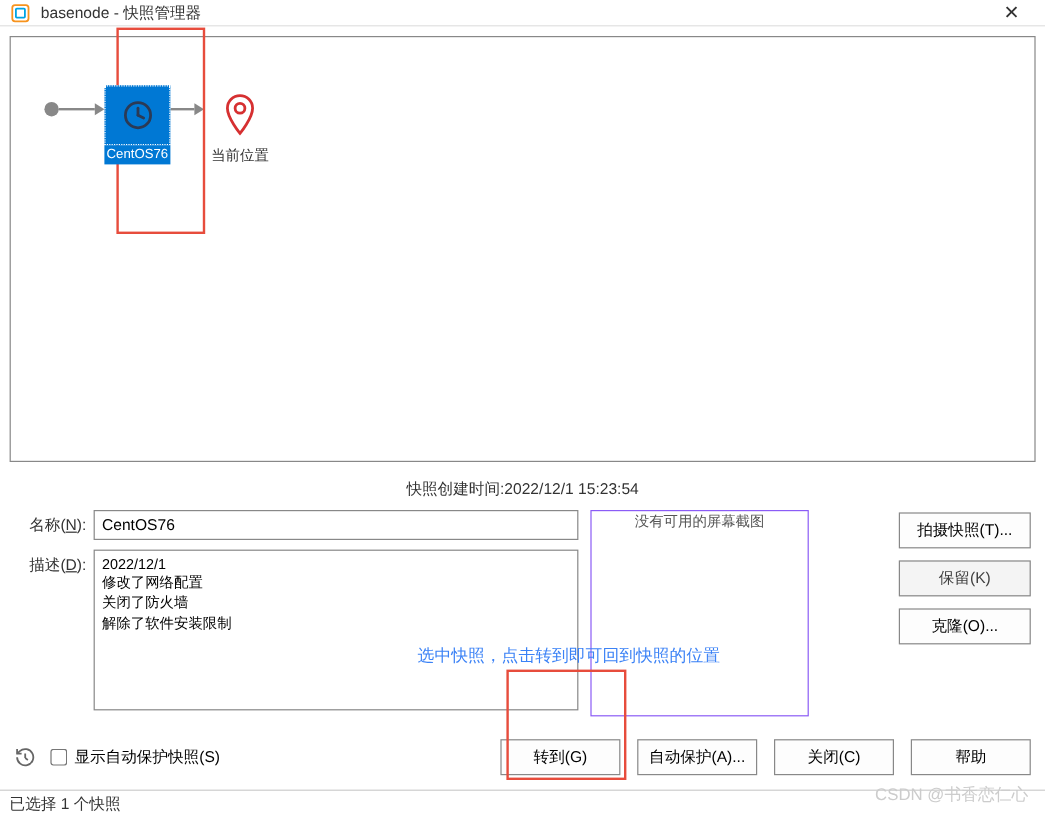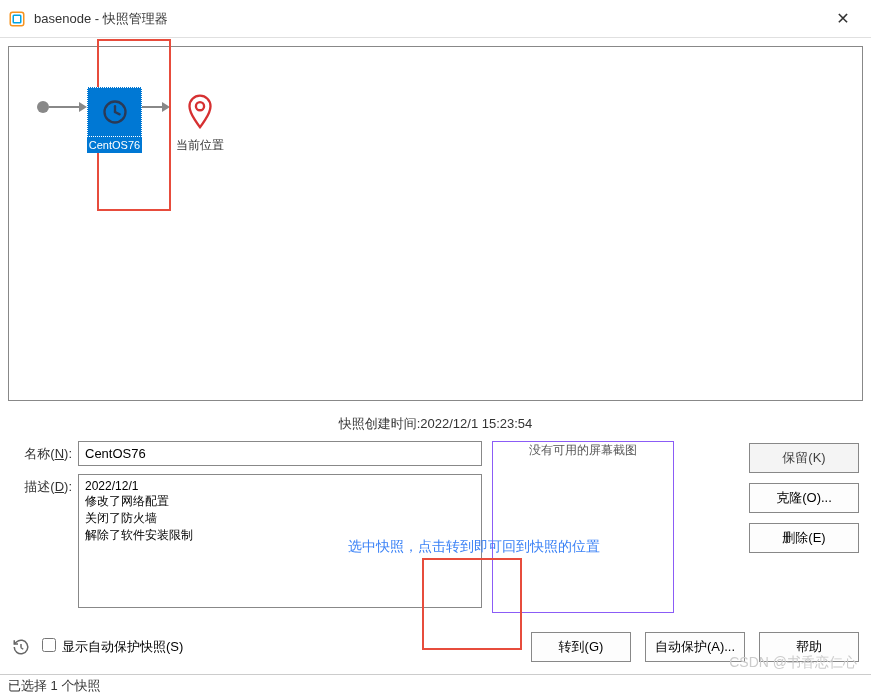--- a/index.html
+++ b/index.html
@@ -1,18 +1,18 @@
 <!DOCTYPE html>
 <html><head>
   <meta charset="utf-8">
   <style>
     * { box-sizing: border-box; margin: 0; padding: 0; }
     body { font-family: "Microsoft YaHei", Arial, sans-serif; font-size: 13px; background: #fff; width: 871px; height: 700px; overflow: hidden; position: relative; }
     
-    .titlebar { height: 38px; display: flex; align-items: center; padding: 0 8px; border-bottom: 1px solid #e0e0e0; }
+    .titlebar { height: 22px; display: flex; align-items: center; padding: 0 8px; border-bottom: 1px solid #e0e0e0; }
     .app-icon { width: 18px; height: 18px; margin-right: 8px; display: flex; align-items: center; justify-content: center; }
     .app-icon svg { width: 18px; height: 18px; }
     .title-text { flex: 1; font-size: 13px; color: #333; }
     .close-btn { width: 40px; height: 28px; display: flex; align-items: center; justify-content: center; cursor: pointer; font-size: 16px; color: #333; }
     
     .tree-area { margin: 8px; border: 1px solid #888; height: 355px; padding: 10px; position: relative; background: #fff; }
     
     .snapshot-tree { display: flex; align-items: flex-start; padding-top: 30px; padding-left: 18px; }
     .tree-start-dot { width: 12px; height: 12px; border-radius: 50%; background: #888; margin-top: 14px; }
     .tree-connector { height: 2px; background: #888; margin-top: 19px; }
@@ -40,21 +40,21 @@
     .textarea-input { flex: 1; border: 1px solid #888; padding: 4px 6px; font-size: 12px; font-family: inherit; height: 134px; resize: none; white-space: pre-line; }
     
     .screenshot-box { flex: 0 0 182px; height: 172px; border: 1px solid #8b5cf6; display: flex; align-items: flex-start; justify-content: center; font-size: 12px; color: #555; }
     
     .right-buttons { display: flex; flex-direction: column; gap: 10px; margin-left: auto; padding-top: 2px; }
     .action-btn { width: 110px; height: 30px; border: 1px solid #888; background: #fdfdfd; font-size: 13px; cursor: pointer; font-family: inherit; }
     .action-btn:disabled { color: #404040; background: #f4f4f4; cursor: default; }
     
     .bottom-bar { display: flex; align-items: center; padding: 8px 12px 12px; gap: 8px; border-top: 0; }
     .history-icon { width: 18px; height: 18px; margin-right: 4px; }
-    .checkbox-wrap { display: flex; align-items: flex-start; gap: 6px; flex: 1; }
+    .checkbox-wrap { display: flex; align-items: center; gap: 6px; flex: 1; }
     .checkbox-wrap input { width: 14px; height: 14px; }
     .checkbox-label { font-size: 13px; }
     .bottom-btn { width: 100px; height: 30px; border: 1px solid #888; background: #fdfdfd; font-size: 13px; cursor: pointer; font-family: inherit; margin-left: 6px; }
     
     .red-annotation { position: absolute; color: #3b82f6; font-size: 14px; left: 348px; top: 538px; pointer-events: none; }
     .red-highlight-2 { position: absolute; border: 2px solid #e74c3c; left: 422px; top: 558px; width: 100px; height: 92px; pointer-events: none; }
     
     .statusbar { height: 22px; border-top: 1px solid #ccc; padding: 2px 8px; font-size: 13px; color: #333; display: flex; align-items: center; }
     
     .watermark { position: absolute; right: 14px; bottom: 28px; color: #ccc; font-size: 14px; pointer-events: none; }
@@ -118,40 +118,41 @@
         <textarea class="textarea-input" style="">2022/12/1
 修改了网络配置
 关闭了防火墙
 解除了软件安装限制</textarea>
       </div>
     </div>
     <div class="screenshot-box">
       <span>没有可用的屏幕截图</span>
     </div>
     <div class="right-buttons">
+      <button class="action-btn">拍摄快照(T)...</button>
       <button class="action-btn" disabled="">保留(K)</button>
       <button class="action-btn">克隆(O)...</button>
-      <button class="action-btn">删除(E)</button>
     </div>
   </div>
 </div>
 
 <div class="bottom-bar">
   <svg class="history-icon" viewBox="0 0 24 24">
       <path d="M3 12 a9 9 0 1 0 3 -6.7 L3 8" fill="none" stroke="#666" stroke-width="2"></path>
       <polyline points="3,3 3,8 8,8" fill="none" stroke="#666" stroke-width="2"></polyline>
       <line x1="12" y1="8" x2="12" y2="13" stroke="#666" stroke-width="2"></line>
       <line x1="12" y1="13" x2="15" y2="15" stroke="#666" stroke-width="2"></line>
     </svg>
   <label class="checkbox-wrap">
     <input type="checkbox" style="">
     <span class="checkbox-label">显示自动保护快照(S)</span>
   </label>
   <button class="bottom-btn">转到(G)</button>
   <button class="bottom-btn">自动保护(A)...</button>
+  <button class="bottom-btn">关闭(C)</button>
   <button class="bottom-btn">帮助</button>
 </div>
 
 <div class="red-annotation">选中快照，点击转到即可回到快照的位置</div>
 <div class="red-highlight-2"></div>
 
 <div class="statusbar">
   <span>已选择 1 个快照</span>
 </div>
 

